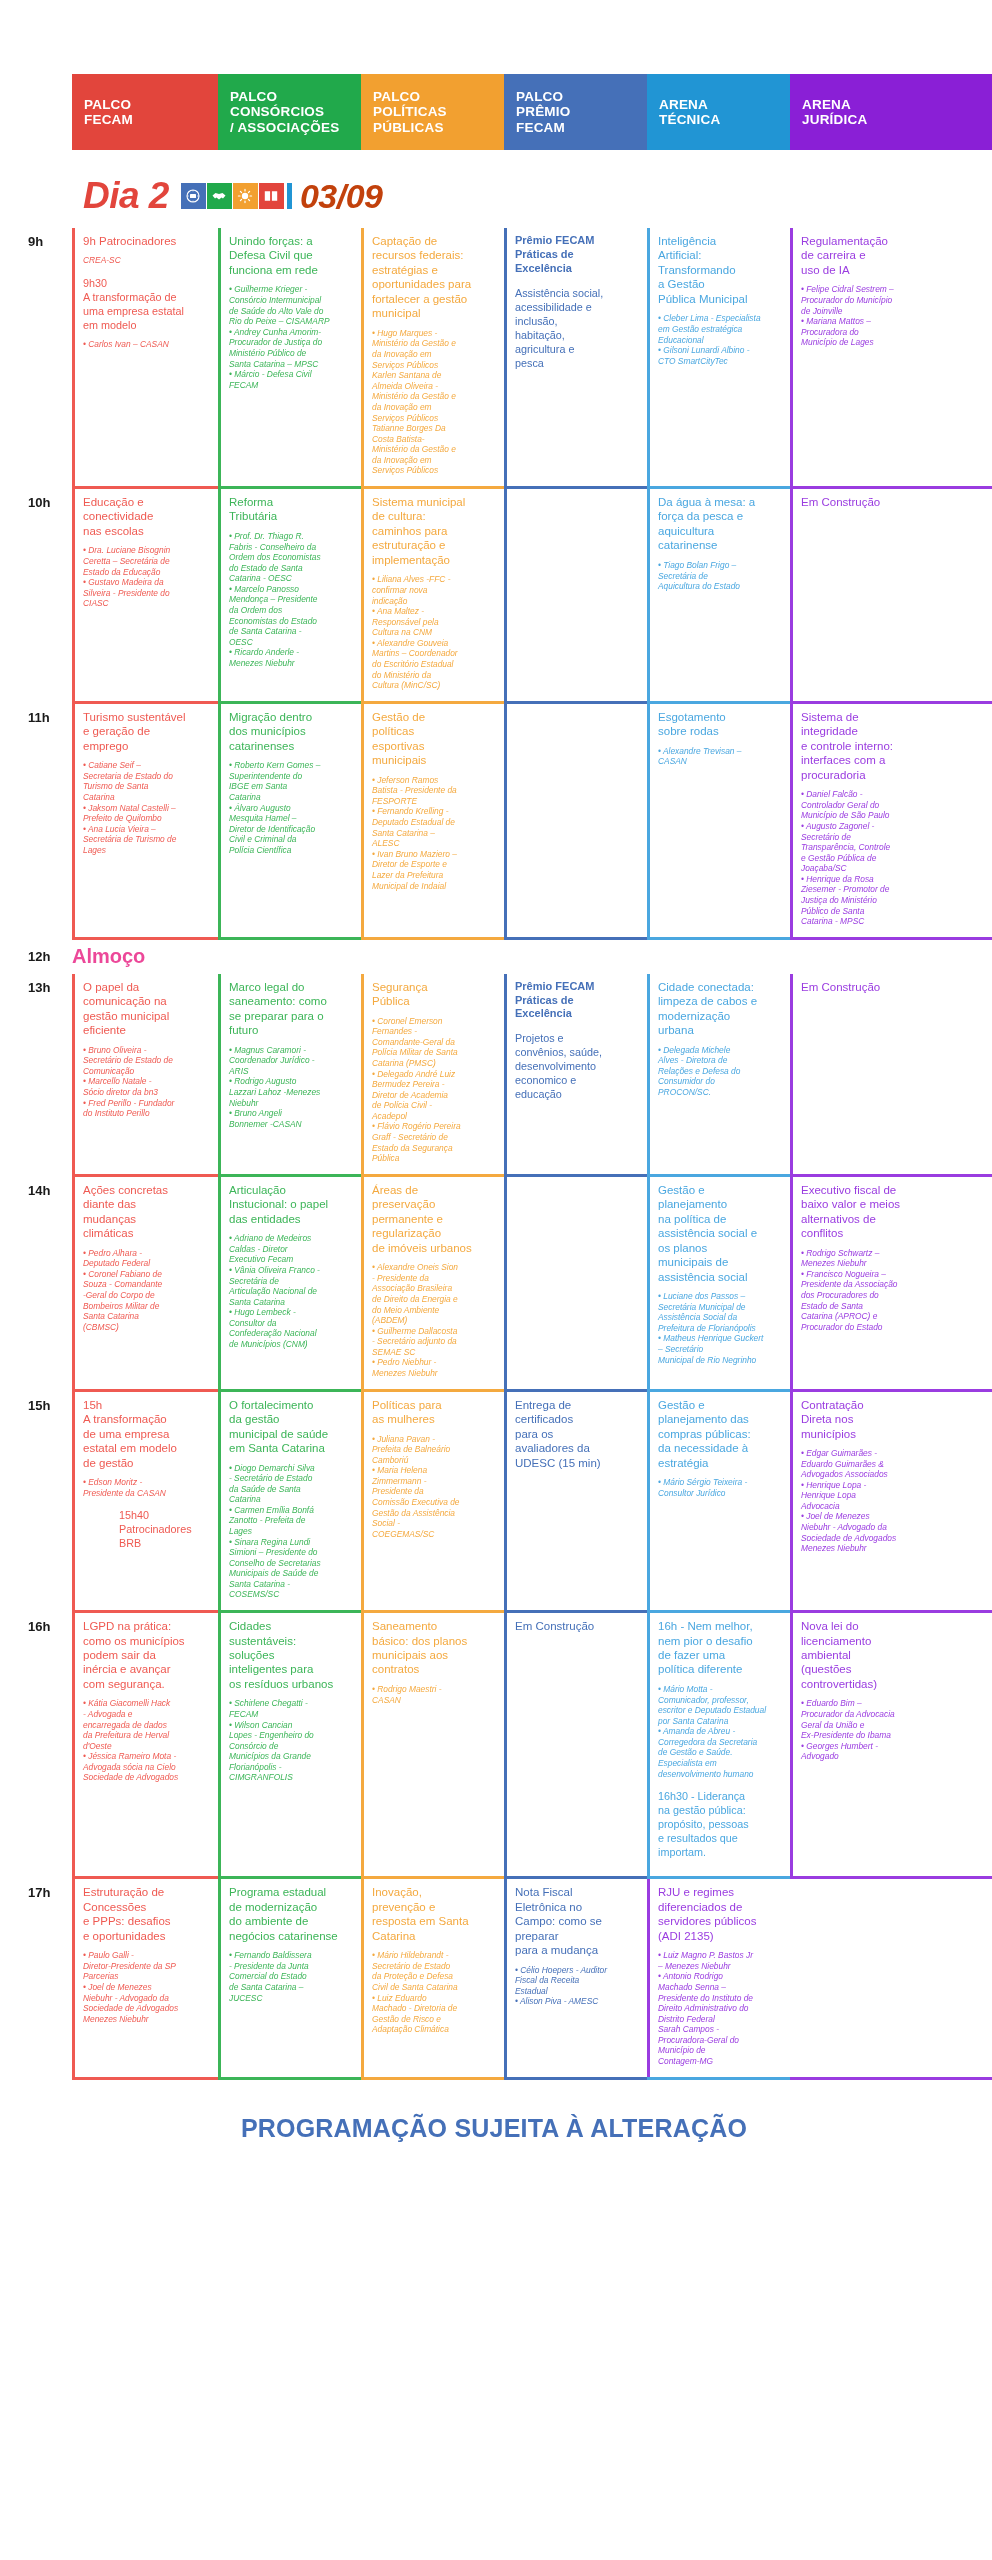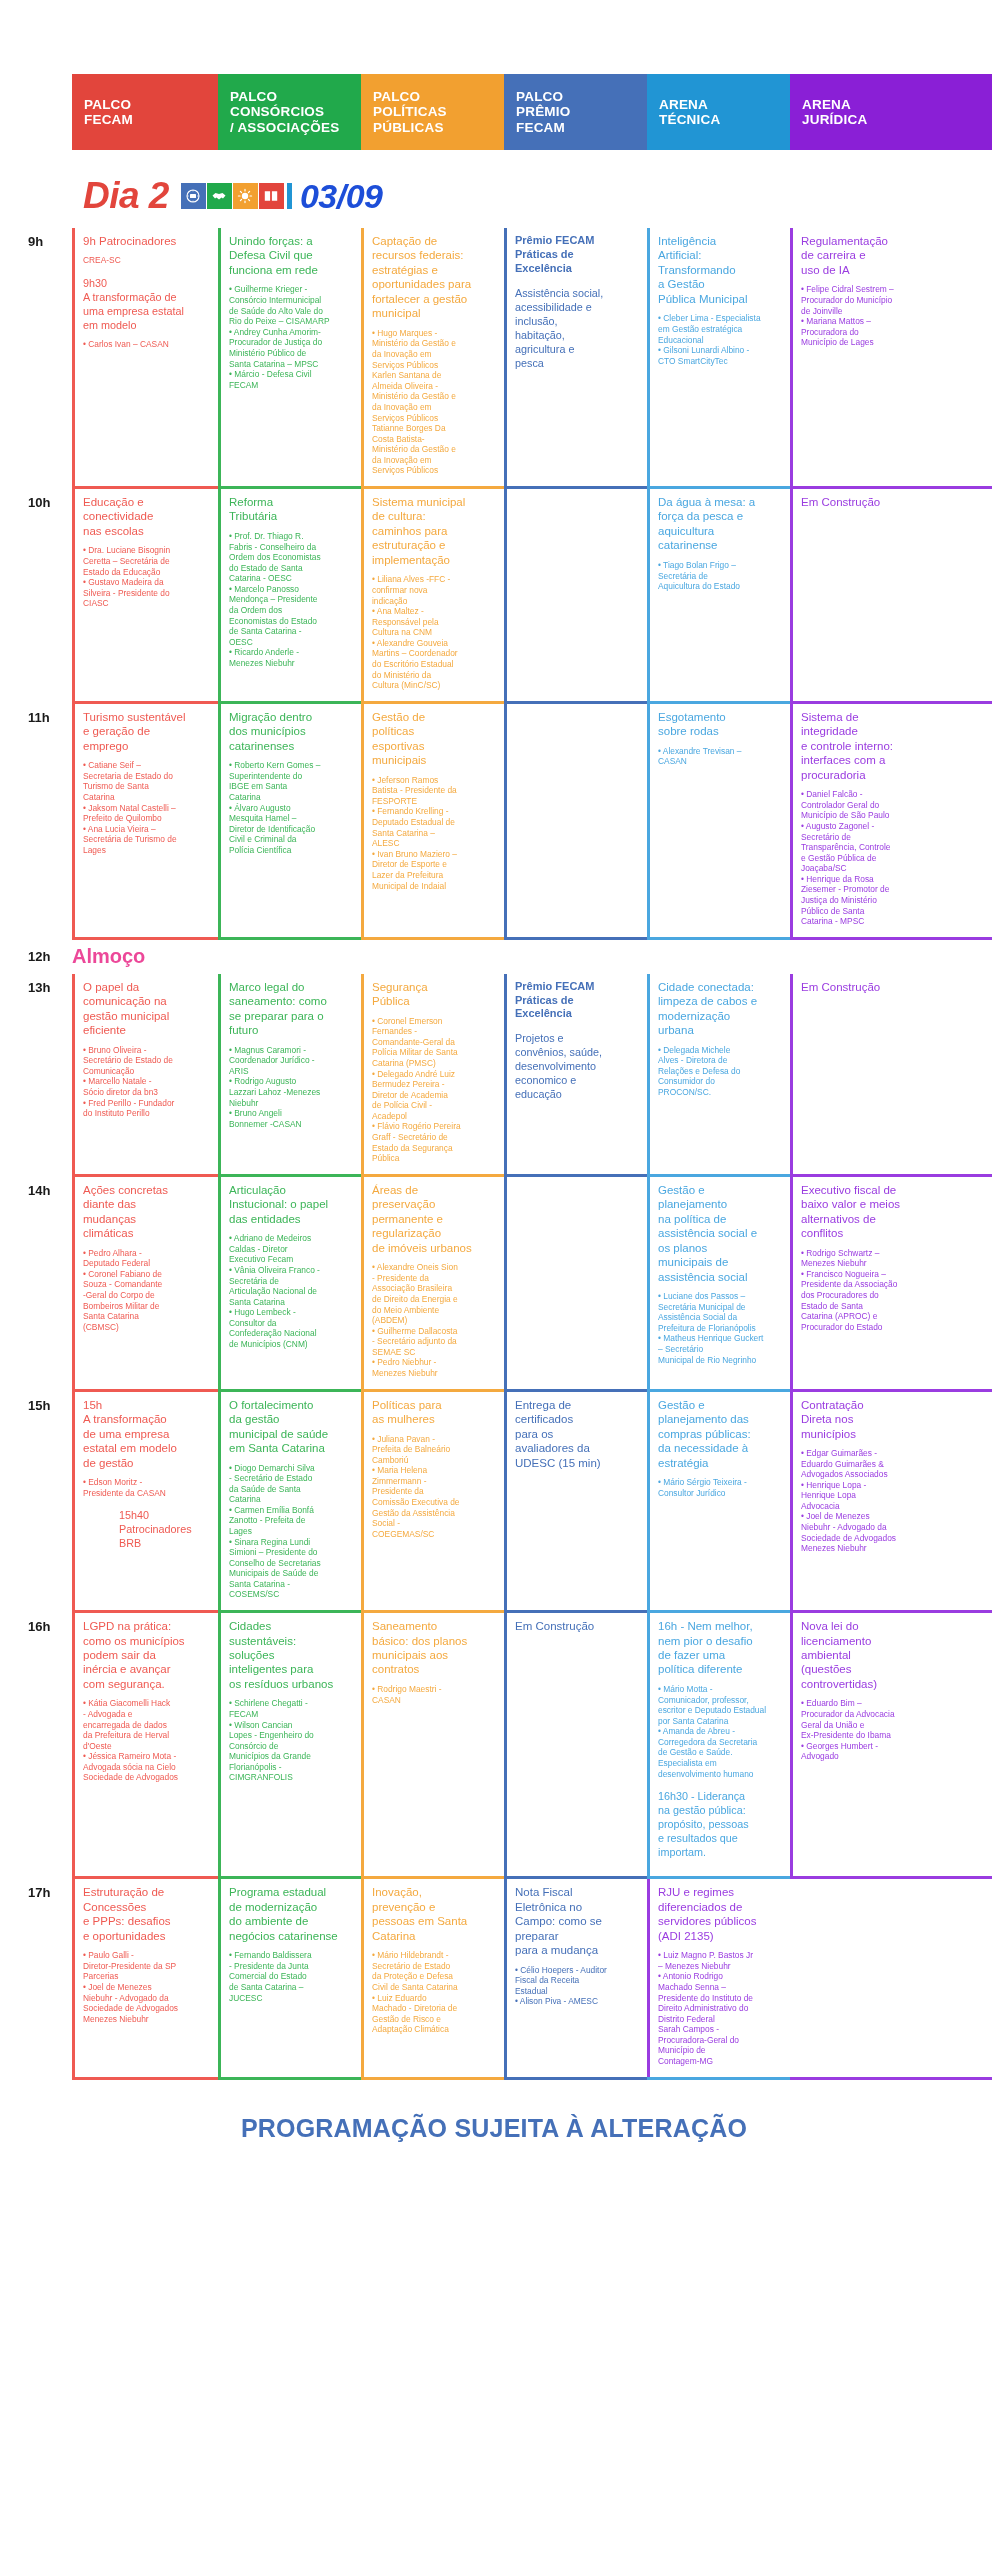--- a/index.html
+++ b/index.html
@@ -69,21 +69,21 @@
     color: #fff;
     font-size: 14px;
     line-height: 1;
   }
   .ic-ai   { background: #4570b8; }
   .ic-hand { background: #21a94b; }
   .ic-sun  { background: #f2a030; }
   .ic-book { background: #e2453c; }
   .day-bar { width: 5px; height: 26px; background: #2195d4; margin-left: 2px; }
   .day-date {
-    color: #1d4ed8;
+    color: #c2410c;
     font-size: 34px;
     font-weight: bold;
     font-style: italic;
     margin-left: 8px;
     letter-spacing: -0.5px;
   }
 
   
   .grid { width: 920px; margin-left: 72px; position: relative; }
 
@@ -137,20 +137,21 @@
   .cell-title.bold { font-weight: bold; font-size: 11px; }
   .cell-sub {
     font-size: 10.8px;
     line-height: 1.3;
     margin: 0 0 7px 0;
     white-space: pre-line;
   }
   .cell-note {
     font-size: 8.4px;
     line-height: 1.26;
+    font-style: italic;
     white-space: pre-line;
     margin: 0;
   }
 
   .divider-row {
     width: 920px;
     height: 3px;
     display: flex;
   }
   .divider-row span { height: 3px; display: block; }
@@ -866,21 +867,21 @@
 negócios catarinense</div>
             <div class="cell-note t-consorcios">• Fernando Baldissera
 - Presidente da Junta
 Comercial do Estado
 de Santa Catarina –
 JUCESC</div>
           </div>
           <div class="cell w-default c-politicas">
             <div class="cell-title t-politicas">Inovação,
 prevenção e
-pessoas em Santa
+resposta em Santa
 Catarina</div>
             <div class="cell-note t-politicas">• Mário Hildebrandt -
 Secretário de Estado
 da Proteção e Defesa
 Civil de Santa Catarina
 • Luiz Eduardo
 Machado - Diretoria de
 Gestão de Risco e
 Adaptação Climática</div>
           </div>

